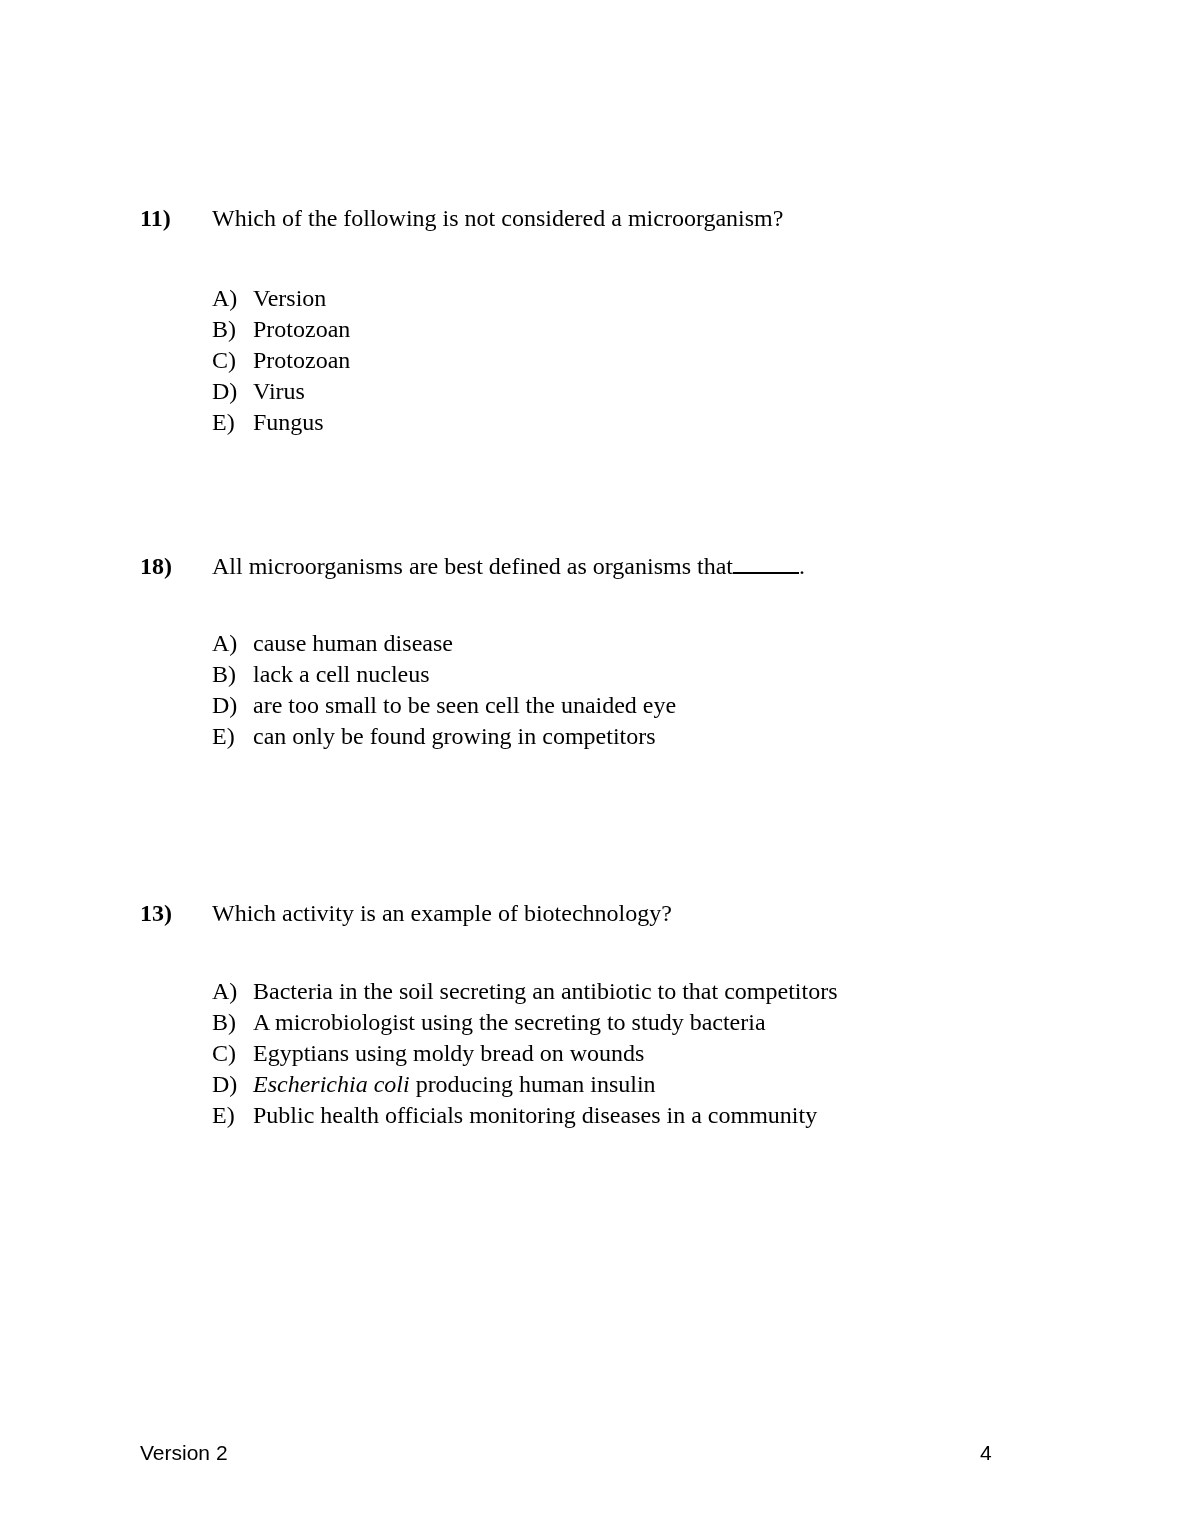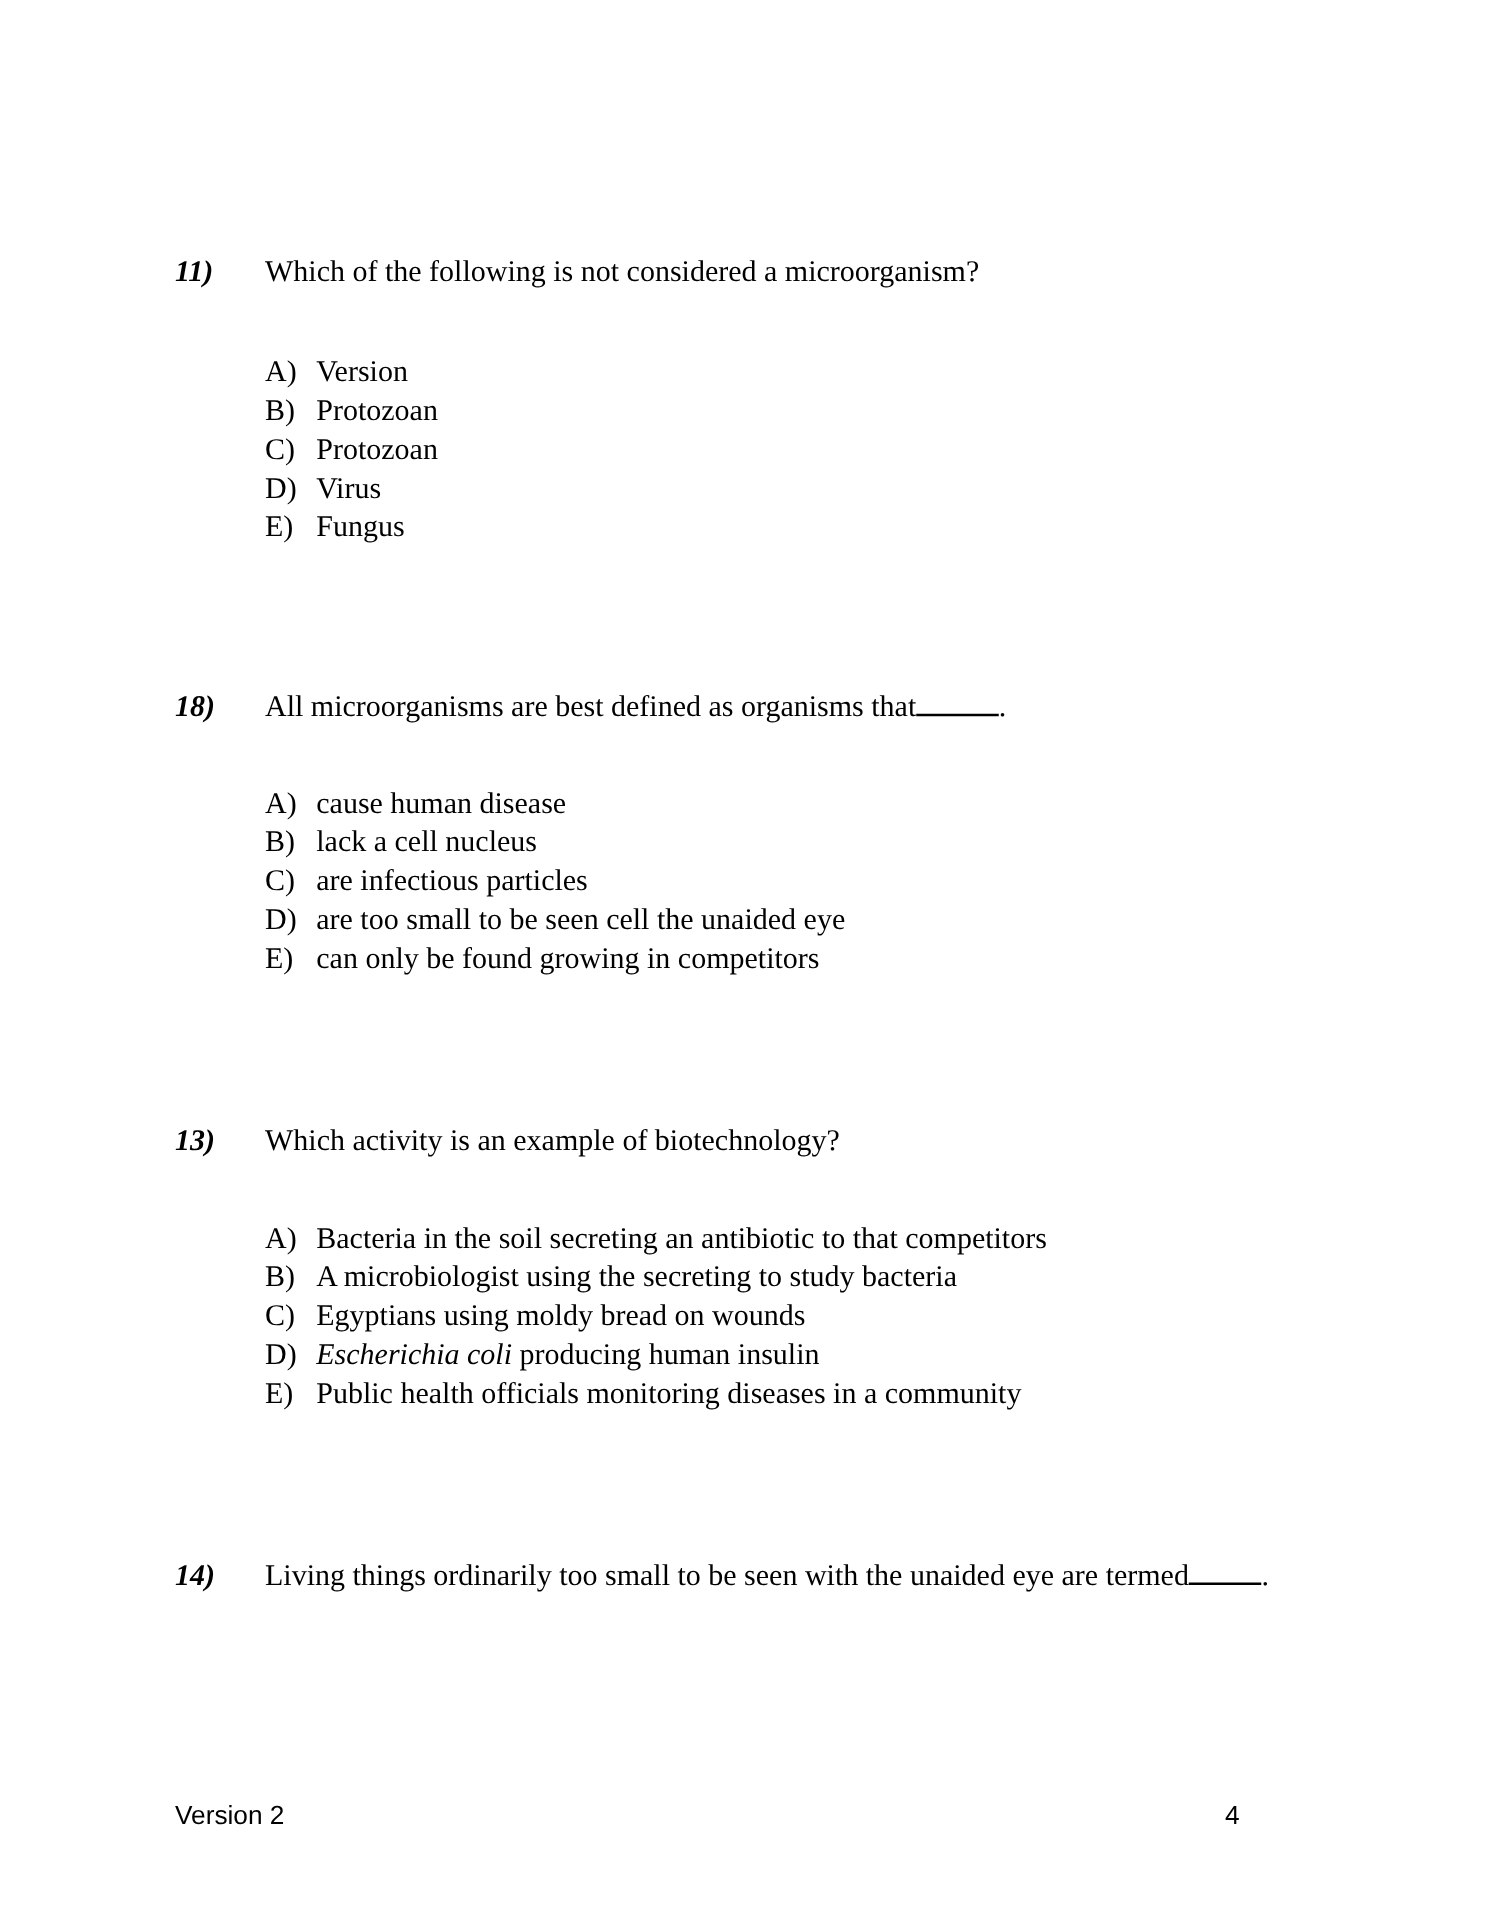--- a/index.html
+++ b/index.html
@@ -18,21 +18,20 @@
     position: absolute;
     left: 140px;
     right: 90px;
     line-height: 31px;
     white-space: nowrap;
   }
   .q-num {
     display: inline-block;
     width: 72px;
     font-weight: bold;
-    font-style: italic;
   }
   .options {
     position: absolute;
     left: 212px;
     right: 90px;
   }
   .opt-row {
     line-height: 31px;
     white-space: nowrap;
   }
@@ -90,23 +89,20 @@
     <span class="q-num">18)</span><span>All microorganisms are best defined as organisms that</span><span class="blank w66"></span><span>.</span>
   </div>
   <div class="options" style="top:628px">
     <div class="opt-row">
       <span class="opt-letter">A)</span><span>cause human disease</span>
     </div>
     <div class="opt-row">
       <span class="opt-letter">B)</span><span>lack a cell nucleus</span>
     </div>
     <div class="opt-row">
-      <span class="opt-letter">C)</span><span>are infectious particles</span>
-    </div>
-    <div class="opt-row">
       <span class="opt-letter">D)</span><span>are too small to be seen cell the unaided eye</span>
     </div>
     <div class="opt-row">
       <span class="opt-letter">E)</span><span>can only be found growing in competitors</span>
     </div>
   </div>
 
   <div class="q-line" style="top:898px">
     <span class="q-num">13)</span><span>Which activity is an example of biotechnology?</span>
   </div>
@@ -121,22 +117,19 @@
       <span class="opt-letter">C)</span><span>Egyptians using moldy bread on wounds</span>
     </div>
     <div class="opt-row">
       <span class="opt-letter">D)</span><span class="italic">Escherichia coli</span><span> producing human insulin</span>
     </div>
     <div class="opt-row">
       <span class="opt-letter">E)</span><span>Public health officials monitoring diseases in a community</span>
     </div>
   </div>
 
-  <div class="q-line" style="top:1246px">
-    <span class="q-num">14)</span><span>Living things ordinarily too small to be seen with the unaided eye are termed</span><span class="blank w58"></span><span>.</span>
-  </div>
 
   <div class="footer">
     <span class="version">Version 2</span>
     <span class="pagenum">4</span>
   </div>
 
 </div>
 
 </body></html>

